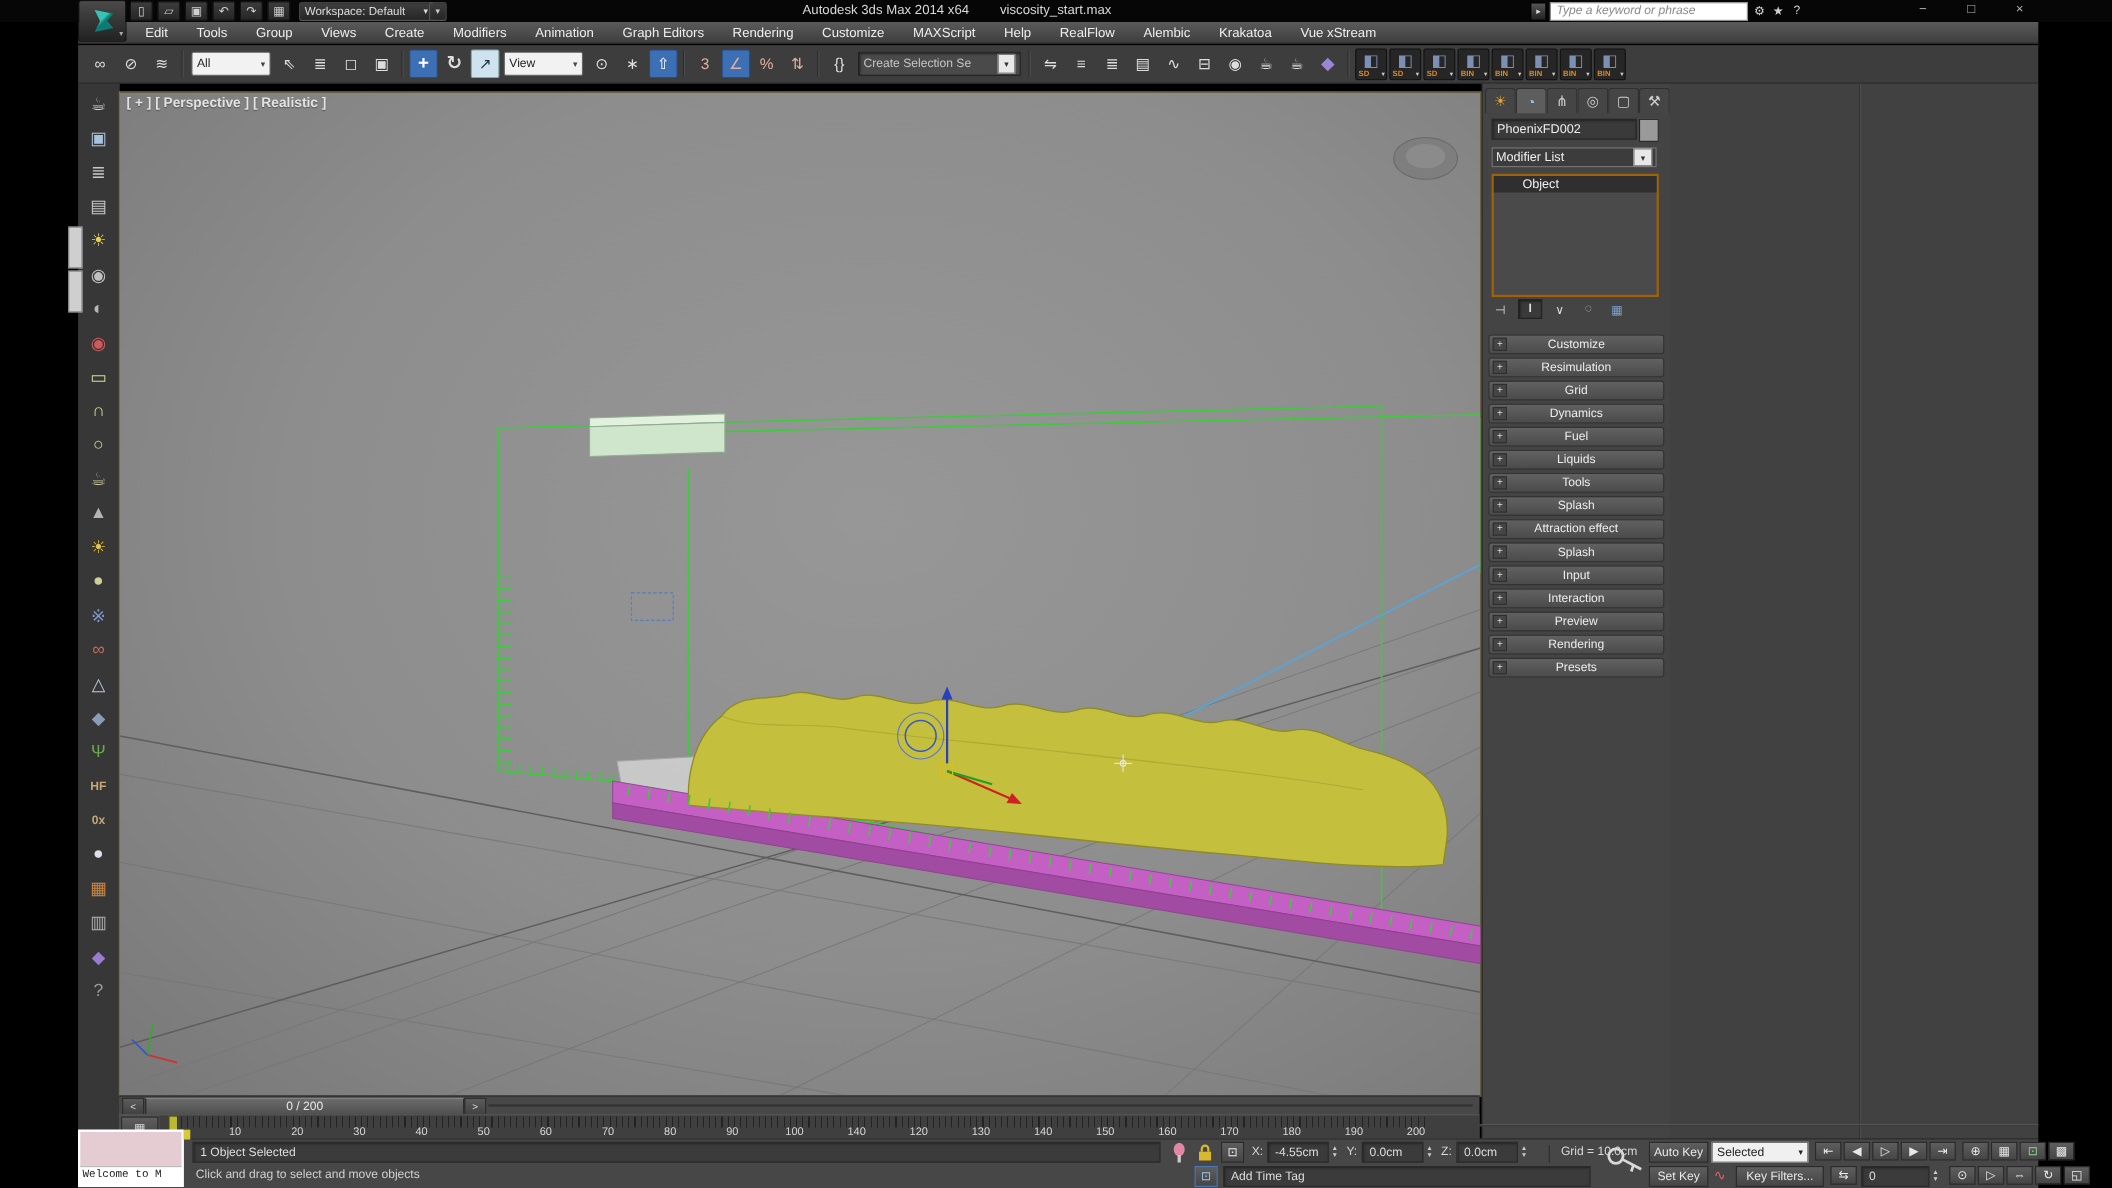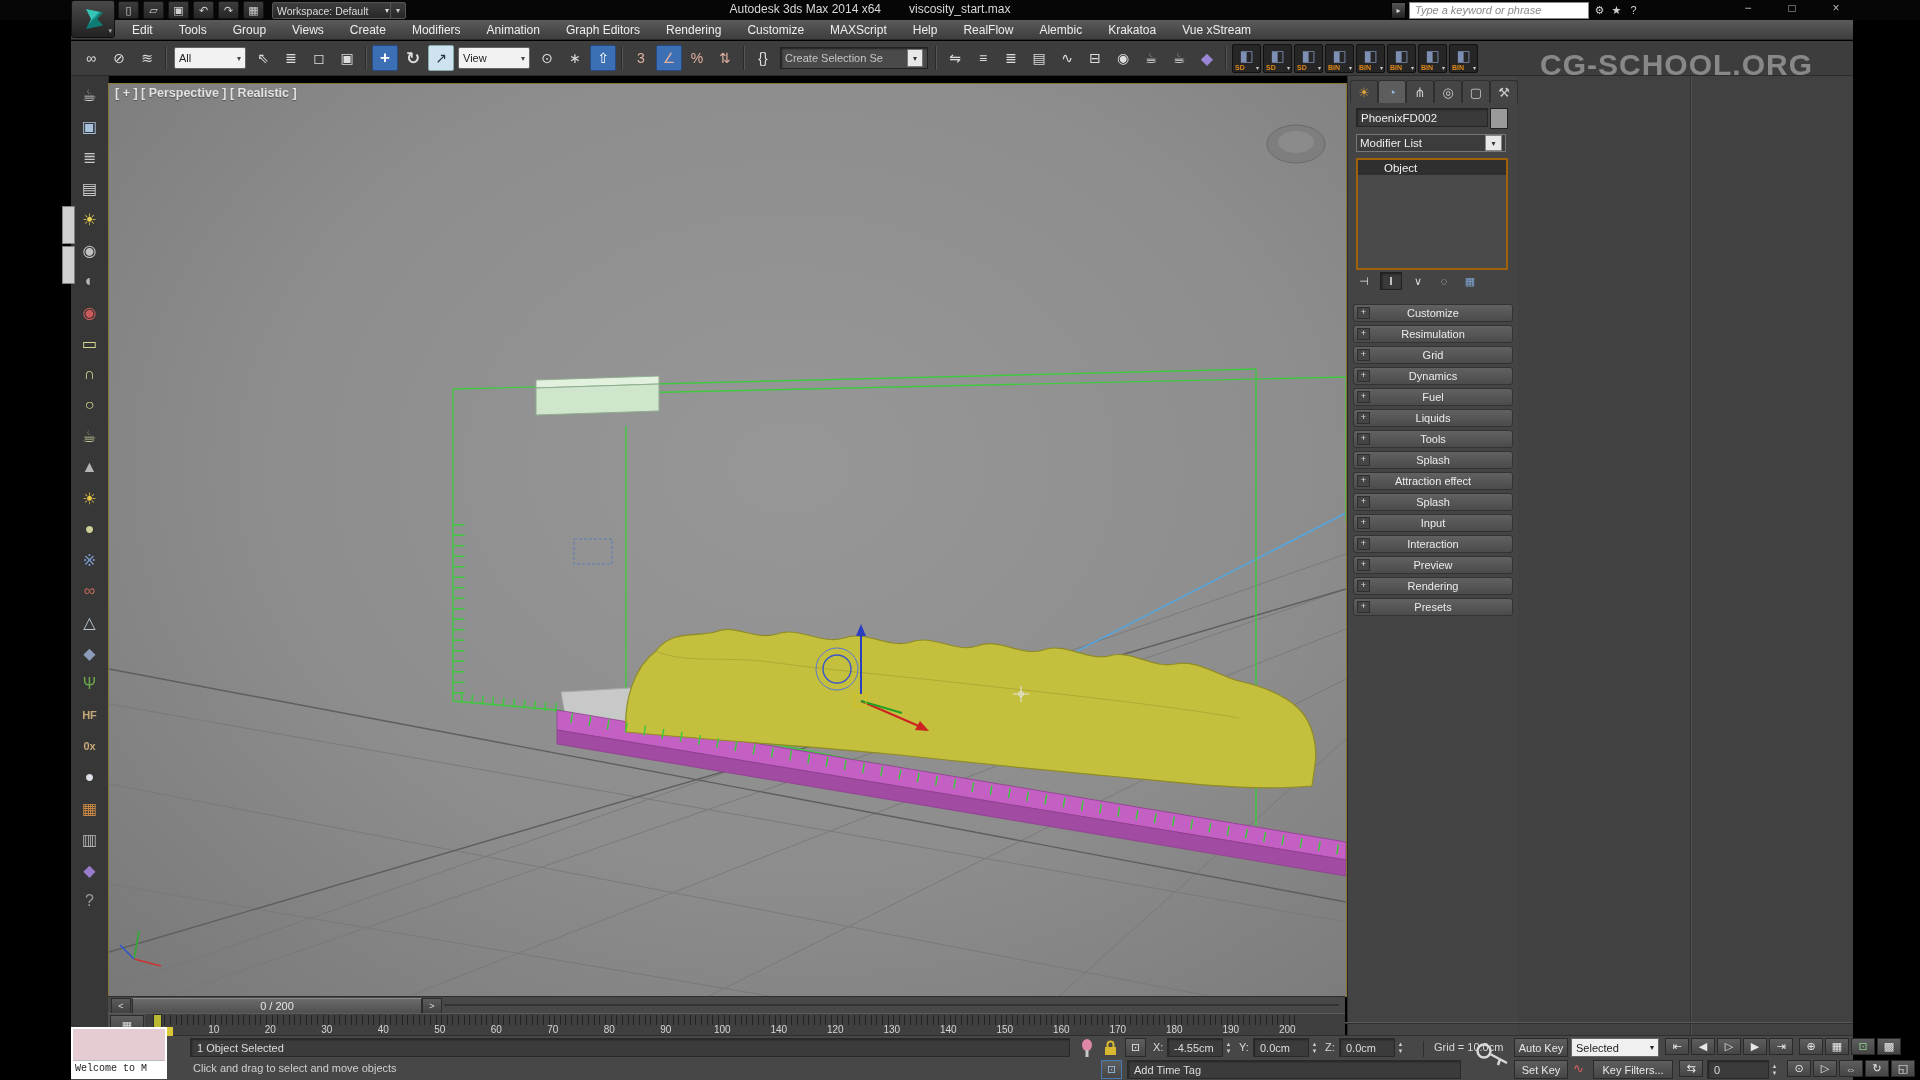--- a/index.html
+++ b/index.html
@@ -124,21 +124,21 @@
   .rollout .plus{position:absolute;left:3px;top:2px;width:11px;height:10px;background:#454545;border:1px solid #2e2e2e;
         color:#ddd;font-size:9px;line-height:9px;text-align:center;}
 
   
   #rightdock{position:absolute;left:1518px;top:76px;width:335px;height:959px;background:#414141;}
   #rd-divider{position:absolute;left:1690px;top:76px;width:1px;height:959px;background:#333;border-right:1px solid #4f4f4f;}
   #rd-seam{position:absolute;left:1345px;top:1022px;width:508px;height:1px;background:#5a5a5a;border-bottom:1px solid #2f2f2f;}
 
   
   #statusbar{position:absolute;left:71px;top:1035px;width:1782px;height:45px;background:#474747;border-top:1px solid #2e2e2e;}
-  .srow{position:absolute;left:16px;width:100%;height:21px;}
+  .srow{position:absolute;left:1px;width:100%;height:21px;}
   .sunken{background:#3b3b3b;border:1px solid #2a2a2a;box-shadow:inset 1px 1px 2px #252525;color:#ddd;
         font-size:11px;display:flex;align-items:center;padding:0 6px;box-sizing:border-box;}
   .sbtn2{background:linear-gradient(#5e5e5e,#454545);border:1px solid #2a2a2a;color:#e8e8e8;font-size:11px;
         display:flex;align-items:center;justify-content:center;box-sizing:border-box;}
   .slabel{font-size:11px;color:#d8d8d8;}
   .spin{width:9px;height:17px;display:flex;flex-direction:column;align-items:center;justify-content:center;font-size:6px;color:#ccc;gap:1px;}
   .combo-lt{background:#f0f0f0;border:1px solid #666;color:#222;font-size:11px;display:flex;align-items:center;
         justify-content:space-between;padding:0 4px;box-sizing:border-box;}
   .mini{width:24px;height:17px;}
   .mini.grn{color:#8fd08f;}
@@ -382,21 +382,20 @@
           <span class="pdd">▾</span>
         </div>
         <div class="ptile">
           <span class="pcube">◧</span>
           <span class="plab">BIN</span>
           <span class="pdd">▾</span>
         </div>
       </div>
   </div>
 
-  <div id="watermark">CG-SCHOOL.ORG</div>
 
   <div id="leftstrip"></div>
   <div id="lefticons">
 
   <div class="lbtn" style="color: rgb(216, 216, 216);">
         <span>☕</span>
       </div>
       <div class="lbtn" style="color: rgb(168, 194, 222);">
         <span>▣</span>
       </div>

